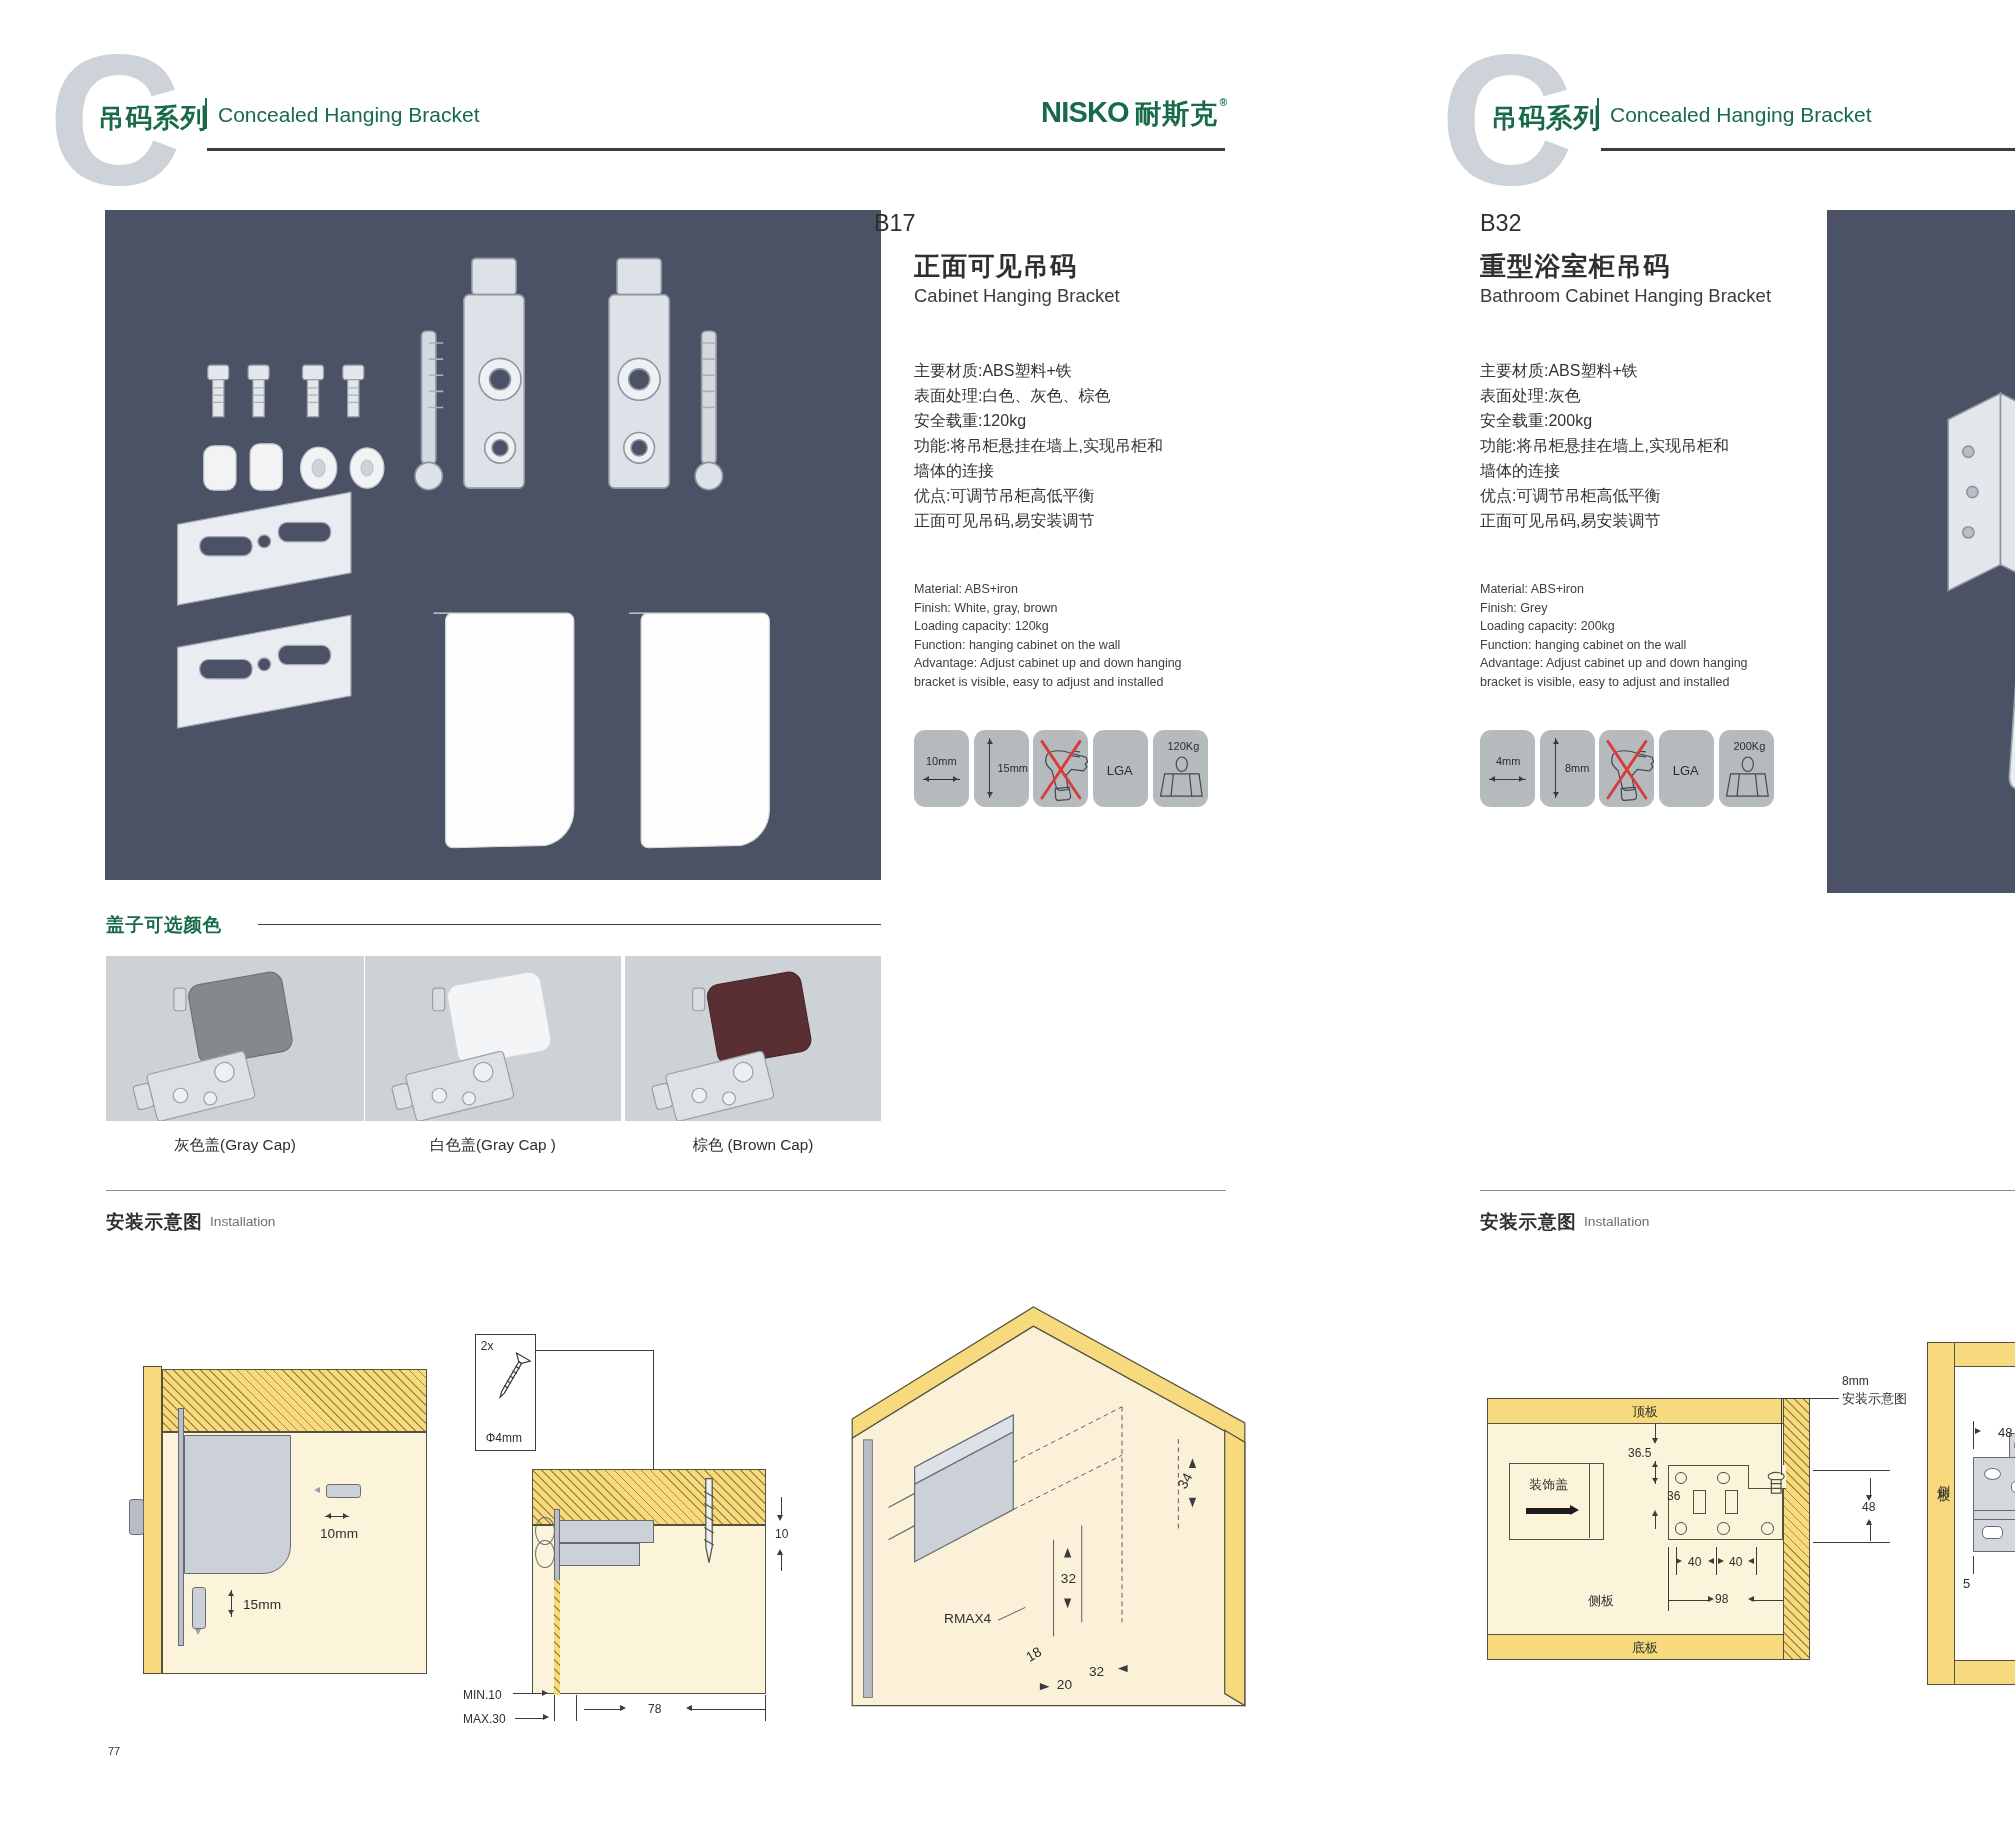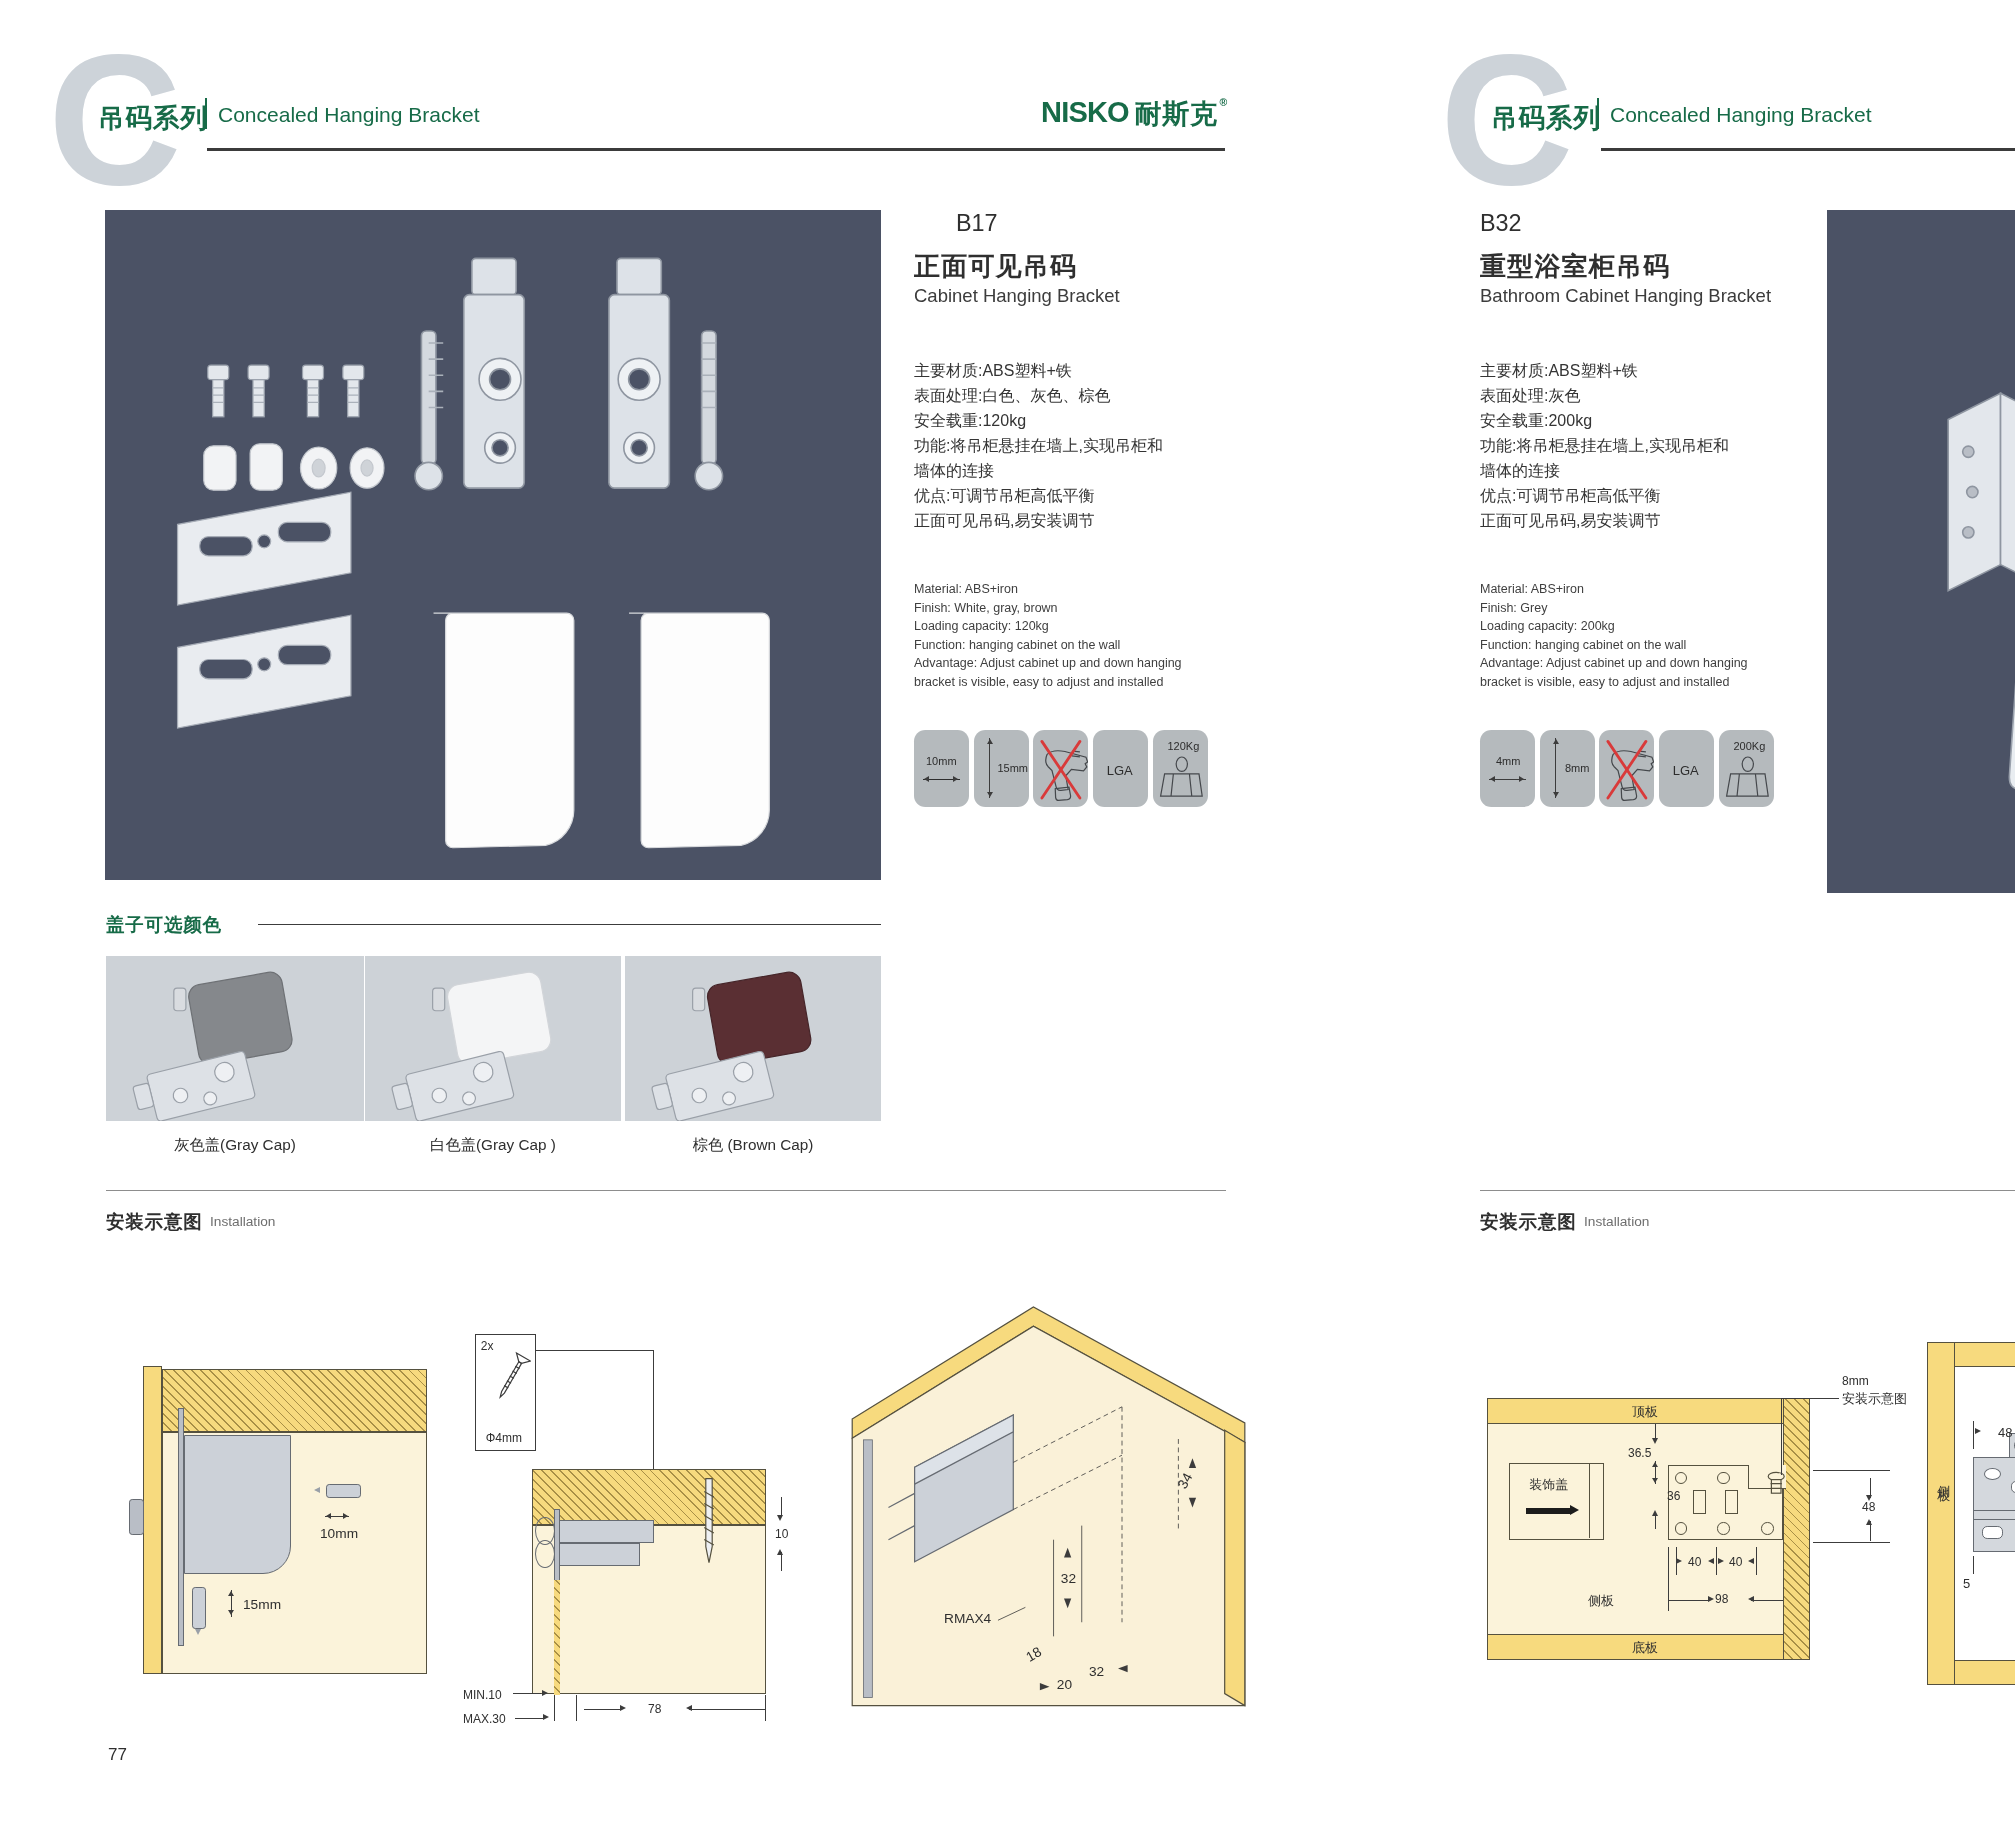--- a/index.html
+++ b/index.html
@@ -27,21 +27,21 @@
   .tile-label{position:absolute;font-size:11px;font-weight:400;color:#2d2d2d;}
   
   .photo-dark{background:#4b5265;}
   .photo-light{background:#cdd2d7;}
   
   .sec-green{font-size:18.5px;font-weight:700;color:#176b48;letter-spacing:0.8px;}
   .sec-line{height:1.2px;background:#3c3c3c;}
   .thin-rule{height:0.8px;background:#8d8d8d;}
   .inst-cn{font-size:18.5px;font-weight:700;color:#2f2f2f;letter-spacing:0.8px;}
   .inst-en{font-size:13.7px;color:#6e6e6e;}
-  .pagenum{font-size:17px;color:#2f2f2f;}
+  .pagenum{font-size:11px;color:#2f2f2f;}
   .caplabel{font-size:15.3px;color:#2f2f2f;text-align:center;}
   
   .wood{background:#f7da7e;border:0.8px solid #55513f;box-sizing:border-box;}
   .woodhatch{background:#f7da7e;background-image:repeating-linear-gradient(45deg,rgba(104,82,24,.0) 0 5.2px,rgba(104,82,24,.55) 5.2px 6.4px);border:0.8px solid #55513f;box-sizing:border-box;}
   .cream{background:#fbf3da;border:0.8px solid #55513f;box-sizing:border-box;}
   .metal{background:#ccd1d8;border:0.8px solid #666b72;box-sizing:border-box;}
   .metal2{background:#b9bec6;border:0.4px solid #666b72;box-sizing:border-box;}
   .dlabel{font-size:12px;color:#2f2f2f;white-space:nowrap;}
   .dlabel-cn{font-size:13px;color:#2f2f2f;white-space:nowrap;}
   .dimh{position:absolute;height:0;border-top:1.2px solid #3c3c3c;}
@@ -148,21 +148,21 @@
           </g>
         </g>
 
         <g fill="#fdfdfd" stroke="#d8dadd" stroke-width="3">
           <path d="M815,1000 h330 a18,18 0 0 1 18,18 v470 a90,90 0 0 1 -70,88 l-230,6 a18,18 0 0 1 -18,-18 v-546 a18,18 0 0 1 18,-18 z"></path>
           <path d="M1300,1000 h330 a18,18 0 0 1 18,18 v470 a90,90 0 0 1 -70,88 l-230,6 a18,18 0 0 1 -18,-18 v-546 a18,18 0 0 1 18,-18 z"></path>
         </g>
       </svg>
     </div>
 
-    <div class="abs pcode" style="left:956px;top:210px;">B17</div>
+    <div class="abs pcode" style="left:874px;top:210px;">B17</div>
     <div class="abs pname-cn" style="left:914px;top:249px;">正面可见吊码</div>
     <div class="abs pname-en" style="left:914px;top:285px;">Cabinet Hanging Bracket</div>
     <div class="abs" style="left:914px;top:358px;width:330px;">
       <div class="spec-cn">主要材质:ABS塑料+铁</div>
       <div class="spec-cn">表面处理:白色、灰色、棕色</div>
       <div class="spec-cn">安全载重:120kg</div>
       <div class="spec-cn">功能:将吊柜悬挂在墙上,实现吊柜和</div>
       <div class="spec-cn">墙体的连接</div>
       <div class="spec-cn">优点:可调节吊柜高低平衡</div>
       <div class="spec-cn">正面可见吊码,易安装调节</div>

